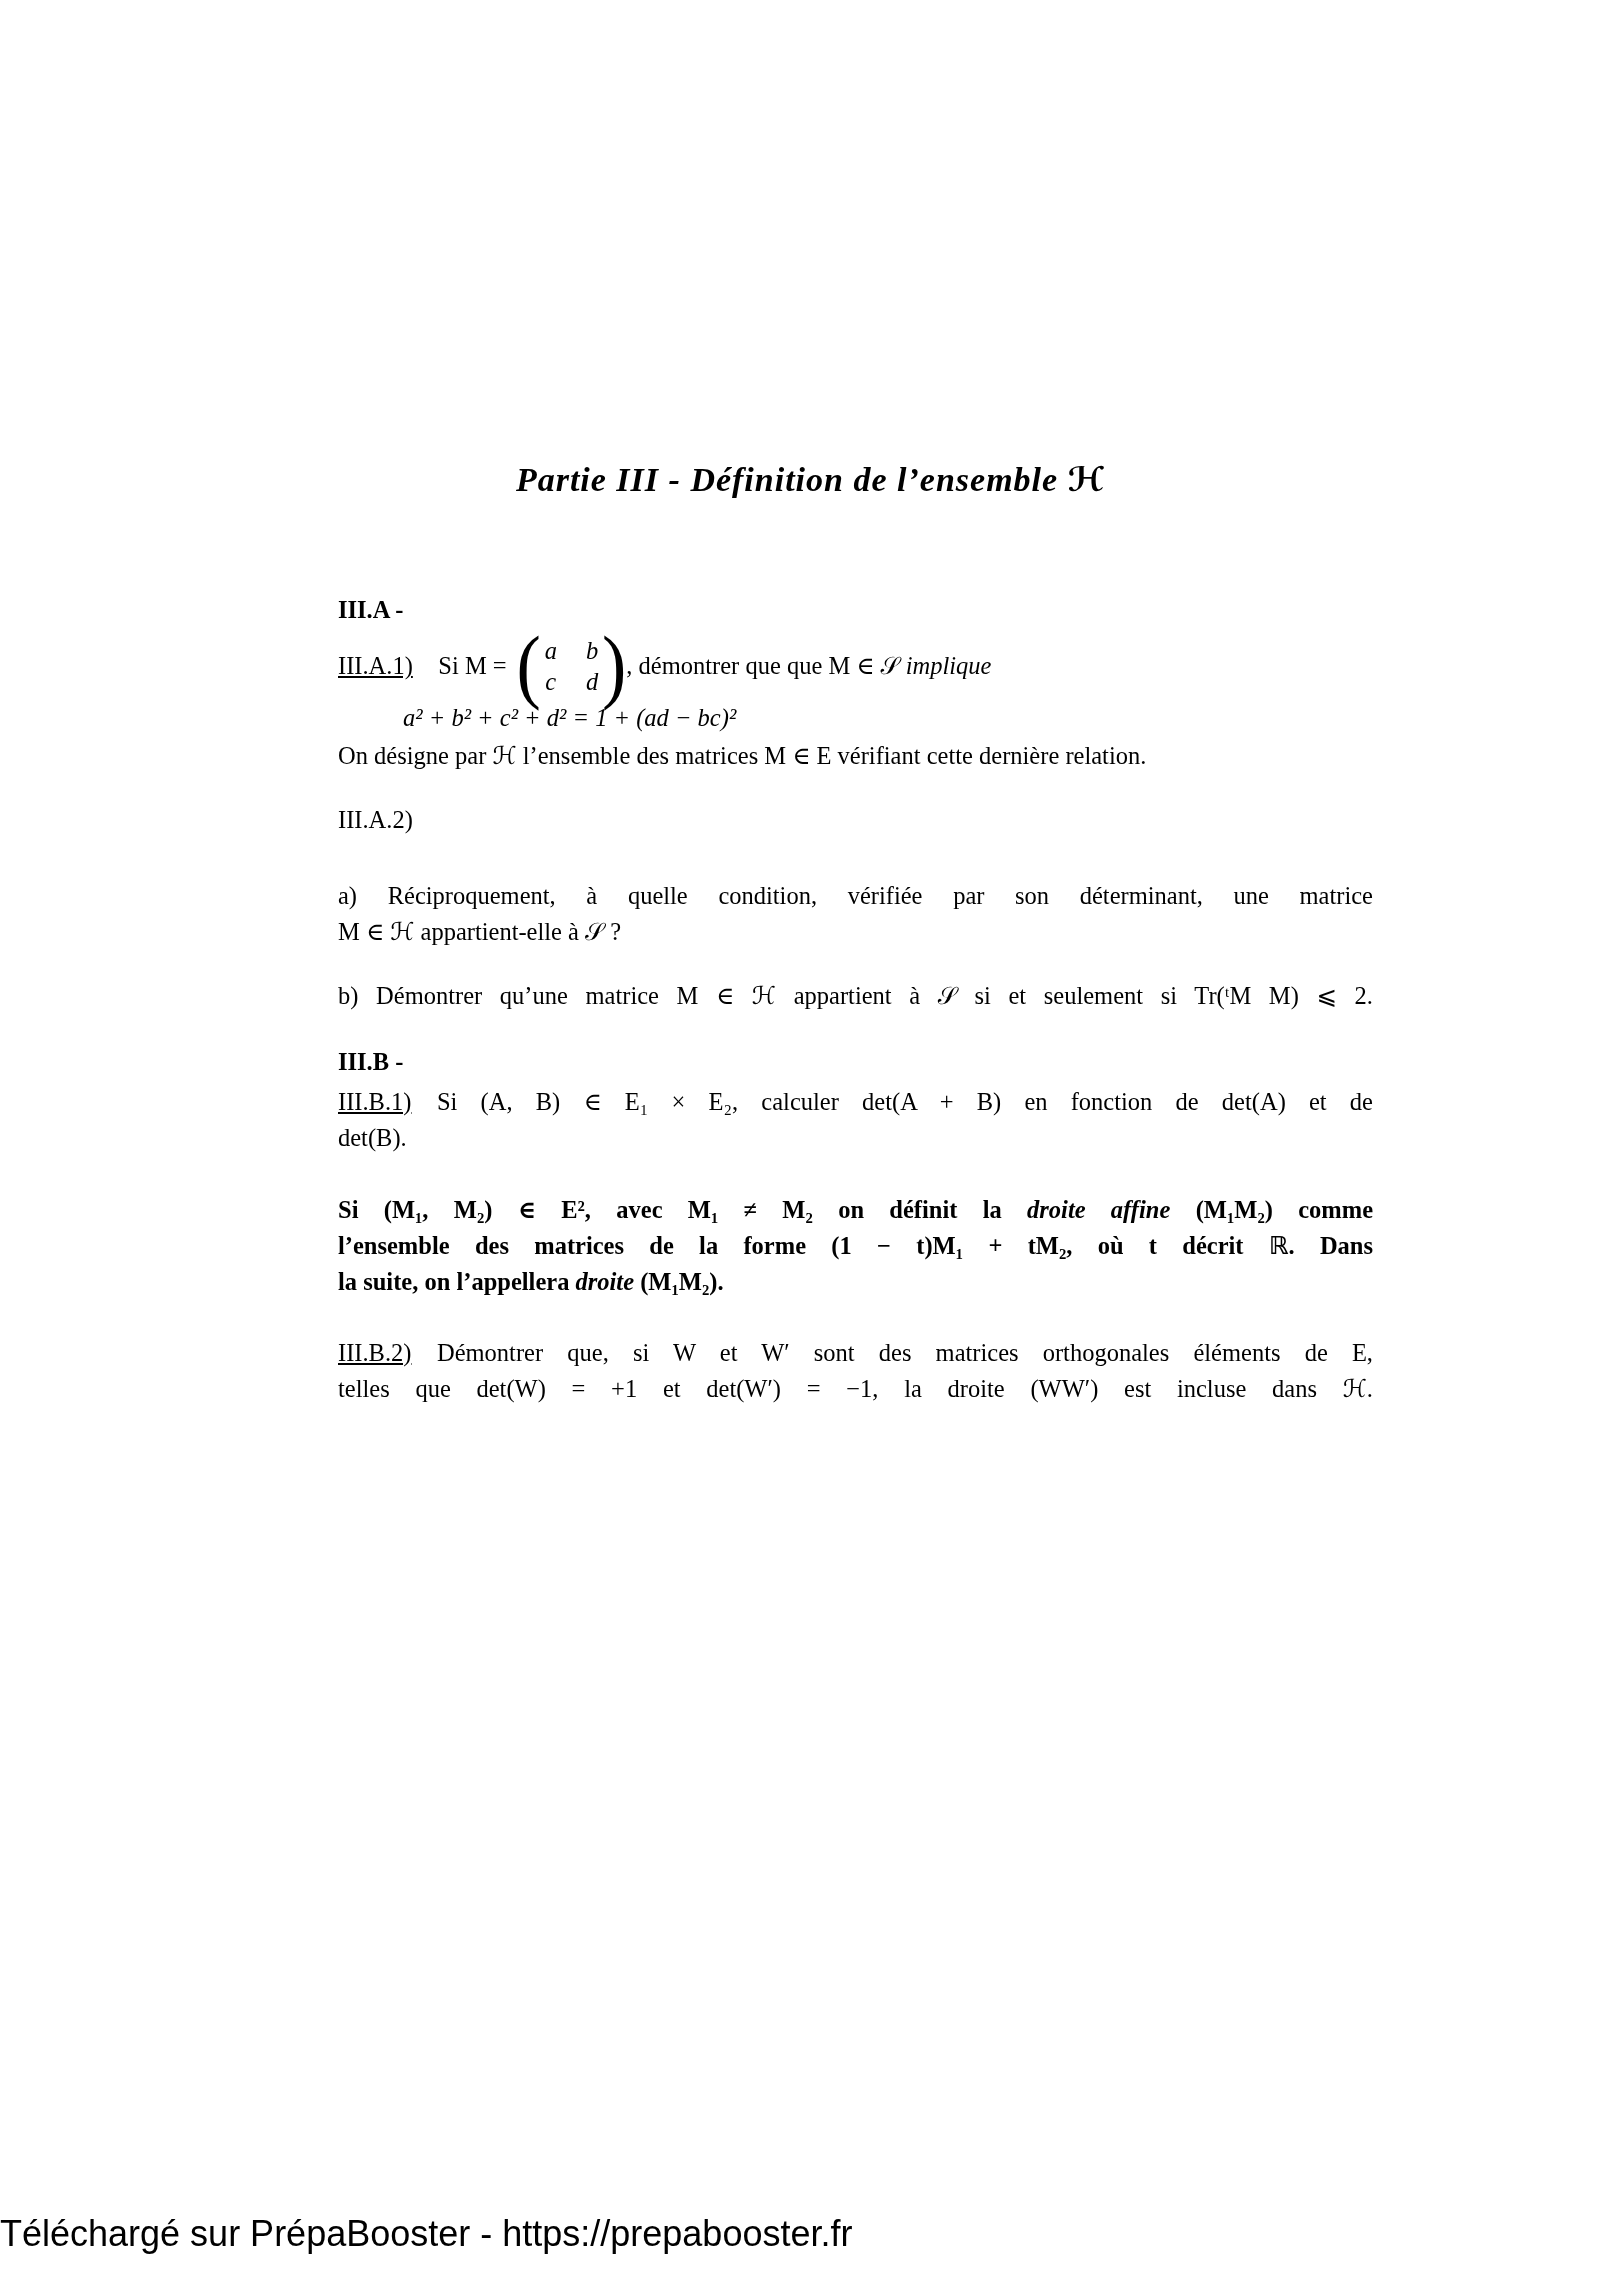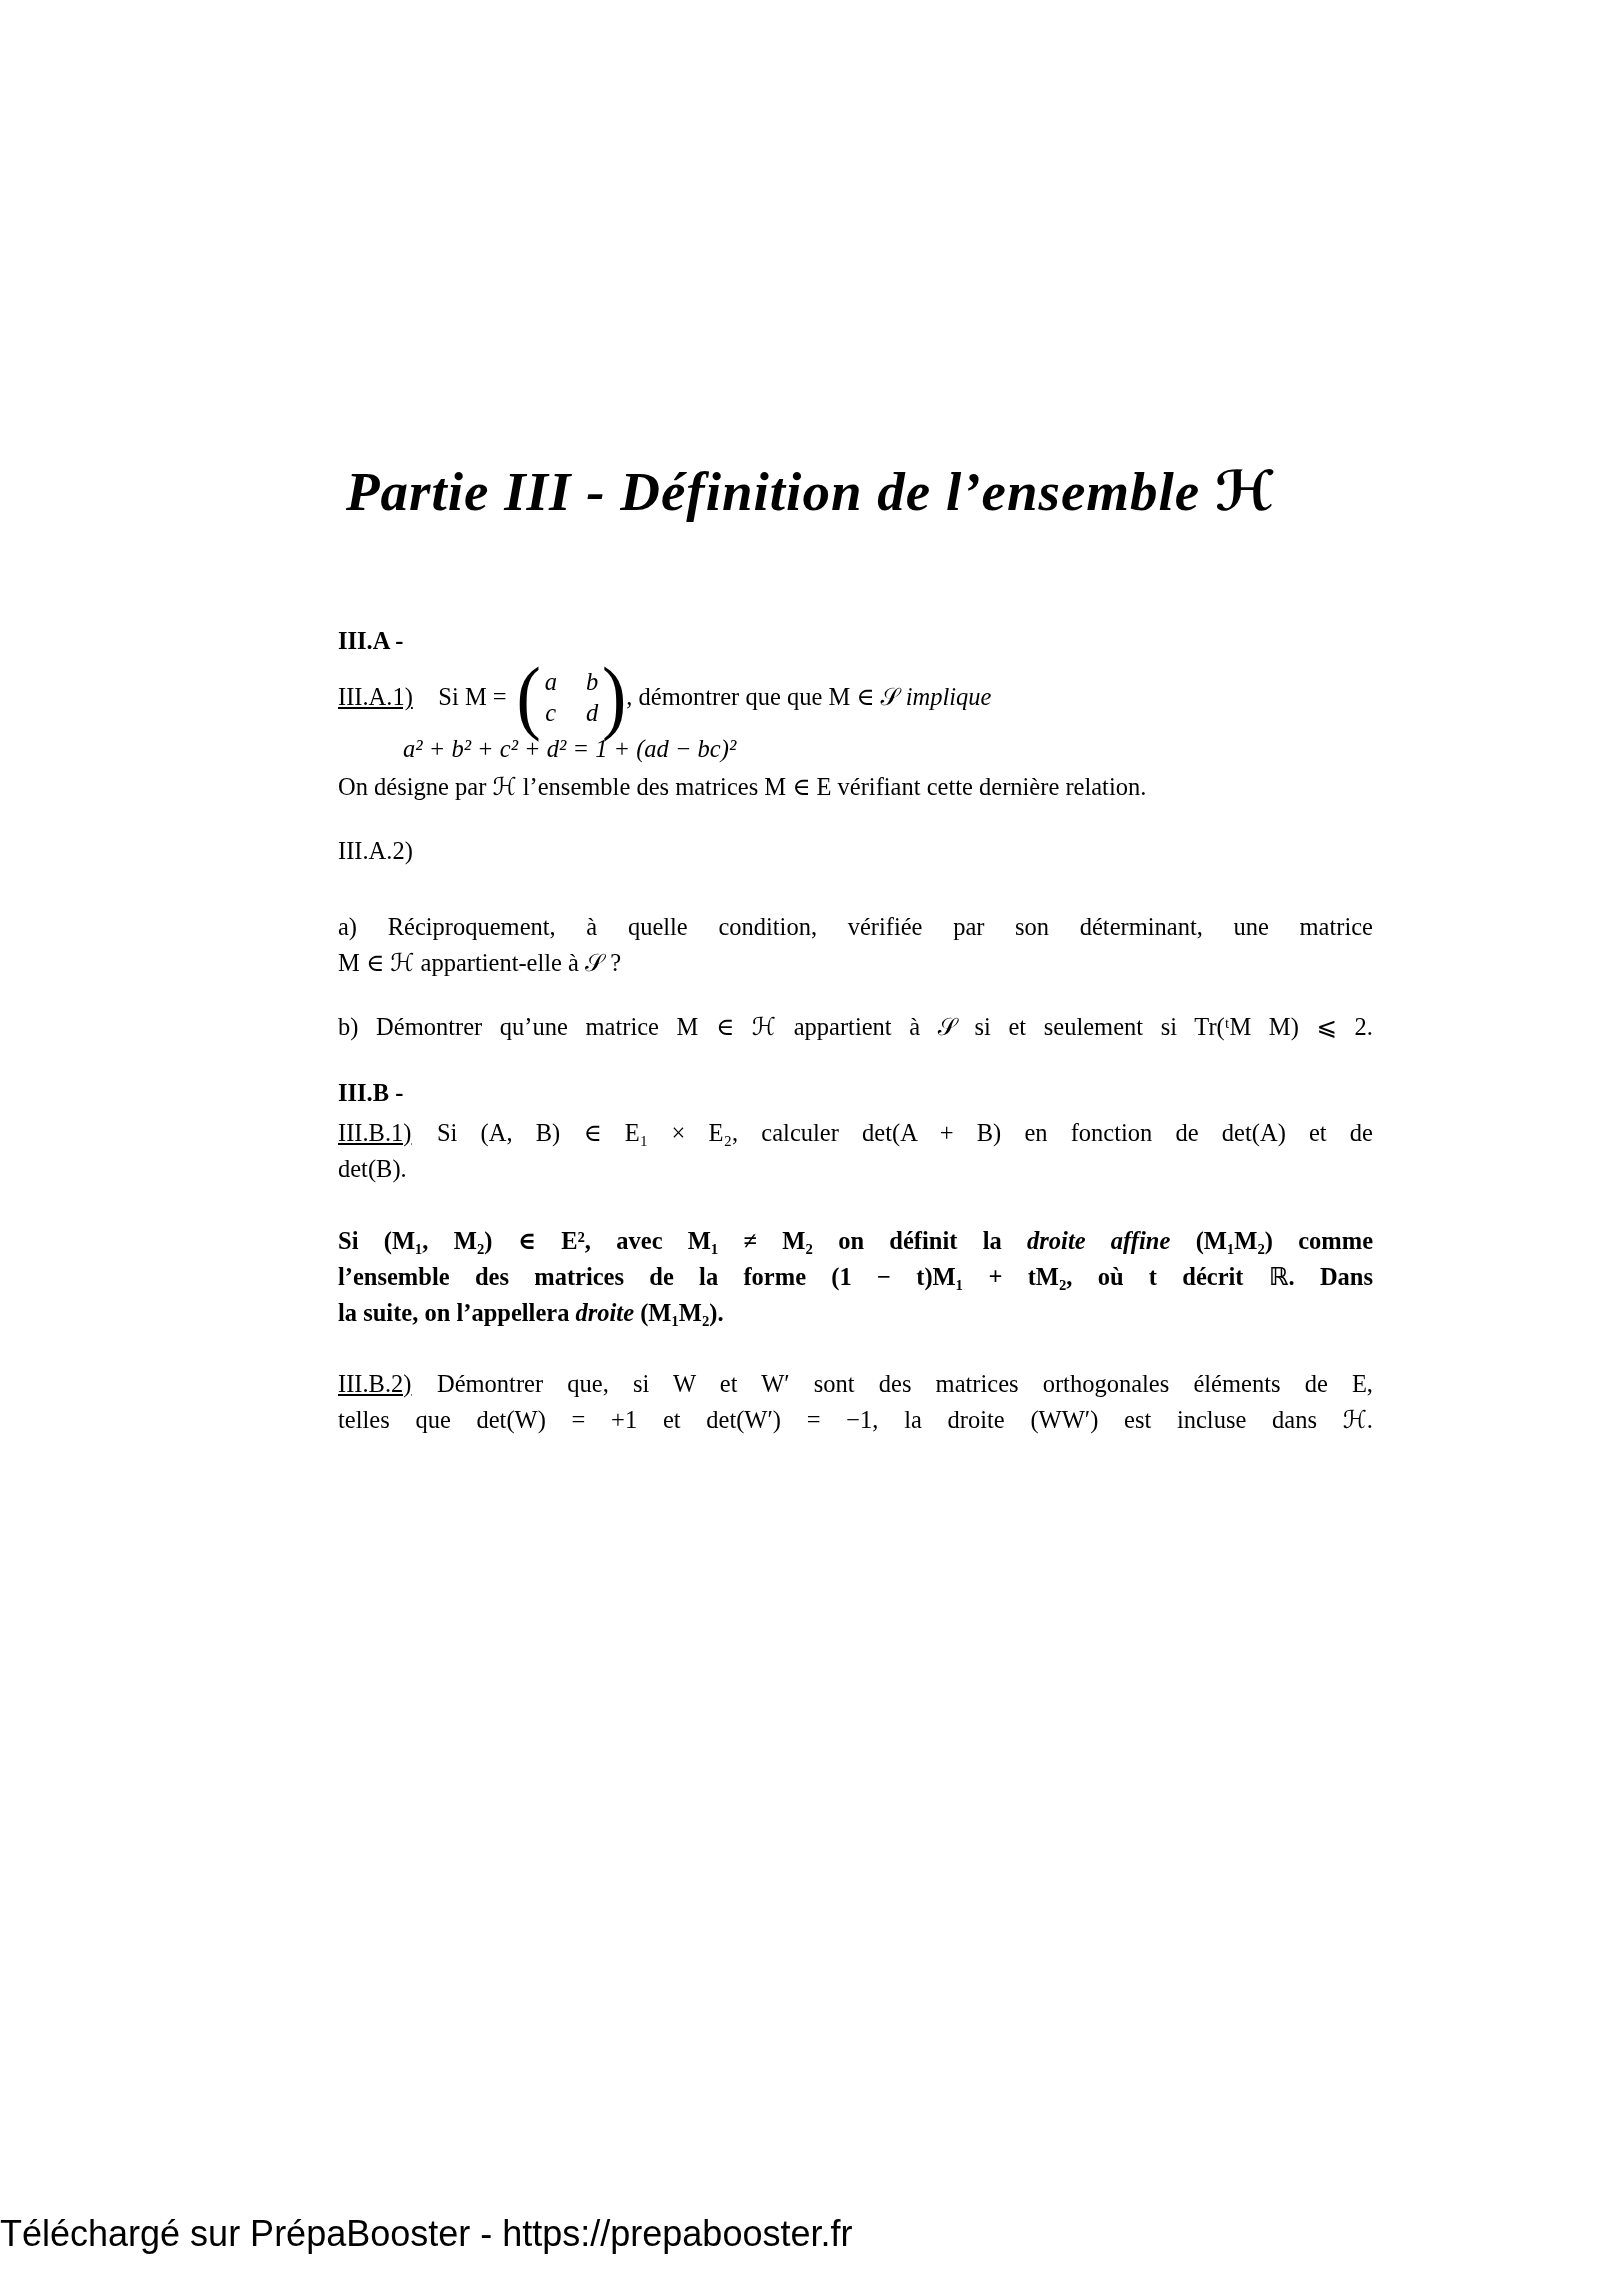--- a/index.html
+++ b/index.html
@@ -8,26 +8,26 @@
     width: 1621px; height: 2293px;
     position: relative;
     font-family: "Liberation Serif", "DejaVu Serif", "DejaVu Sans", serif;
     color: #000000;
   }
   .page { position: absolute; top: 0; left: 0; width: 1621px; height: 2293px; background: #fff; overflow: hidden; }
 
   .doc-title {
     position: absolute; top: 459px; left: 0; width: 1621px;
     text-align: center;
-    font-size: 55px; font-weight: bold; font-style: italic;
+    font-size: 34px; font-weight: bold; font-style: italic;
     letter-spacing: 1px;
   }
 
   .content {
-    position: absolute; left: 338px; top: 623px; width: 1035px;
+    position: absolute; left: 338px; top: 592px; width: 1035px;
     font-size: 24.5px; line-height: 36px;
   }
 
   .sec-heading { font-weight: bold; }
   .it { font-style: italic; }
 
   .jline { text-align: justify; text-align-last: justify; }
 
   .qlabel { display: inline-block; margin-right: 25.5px; text-decoration: underline; }
 

